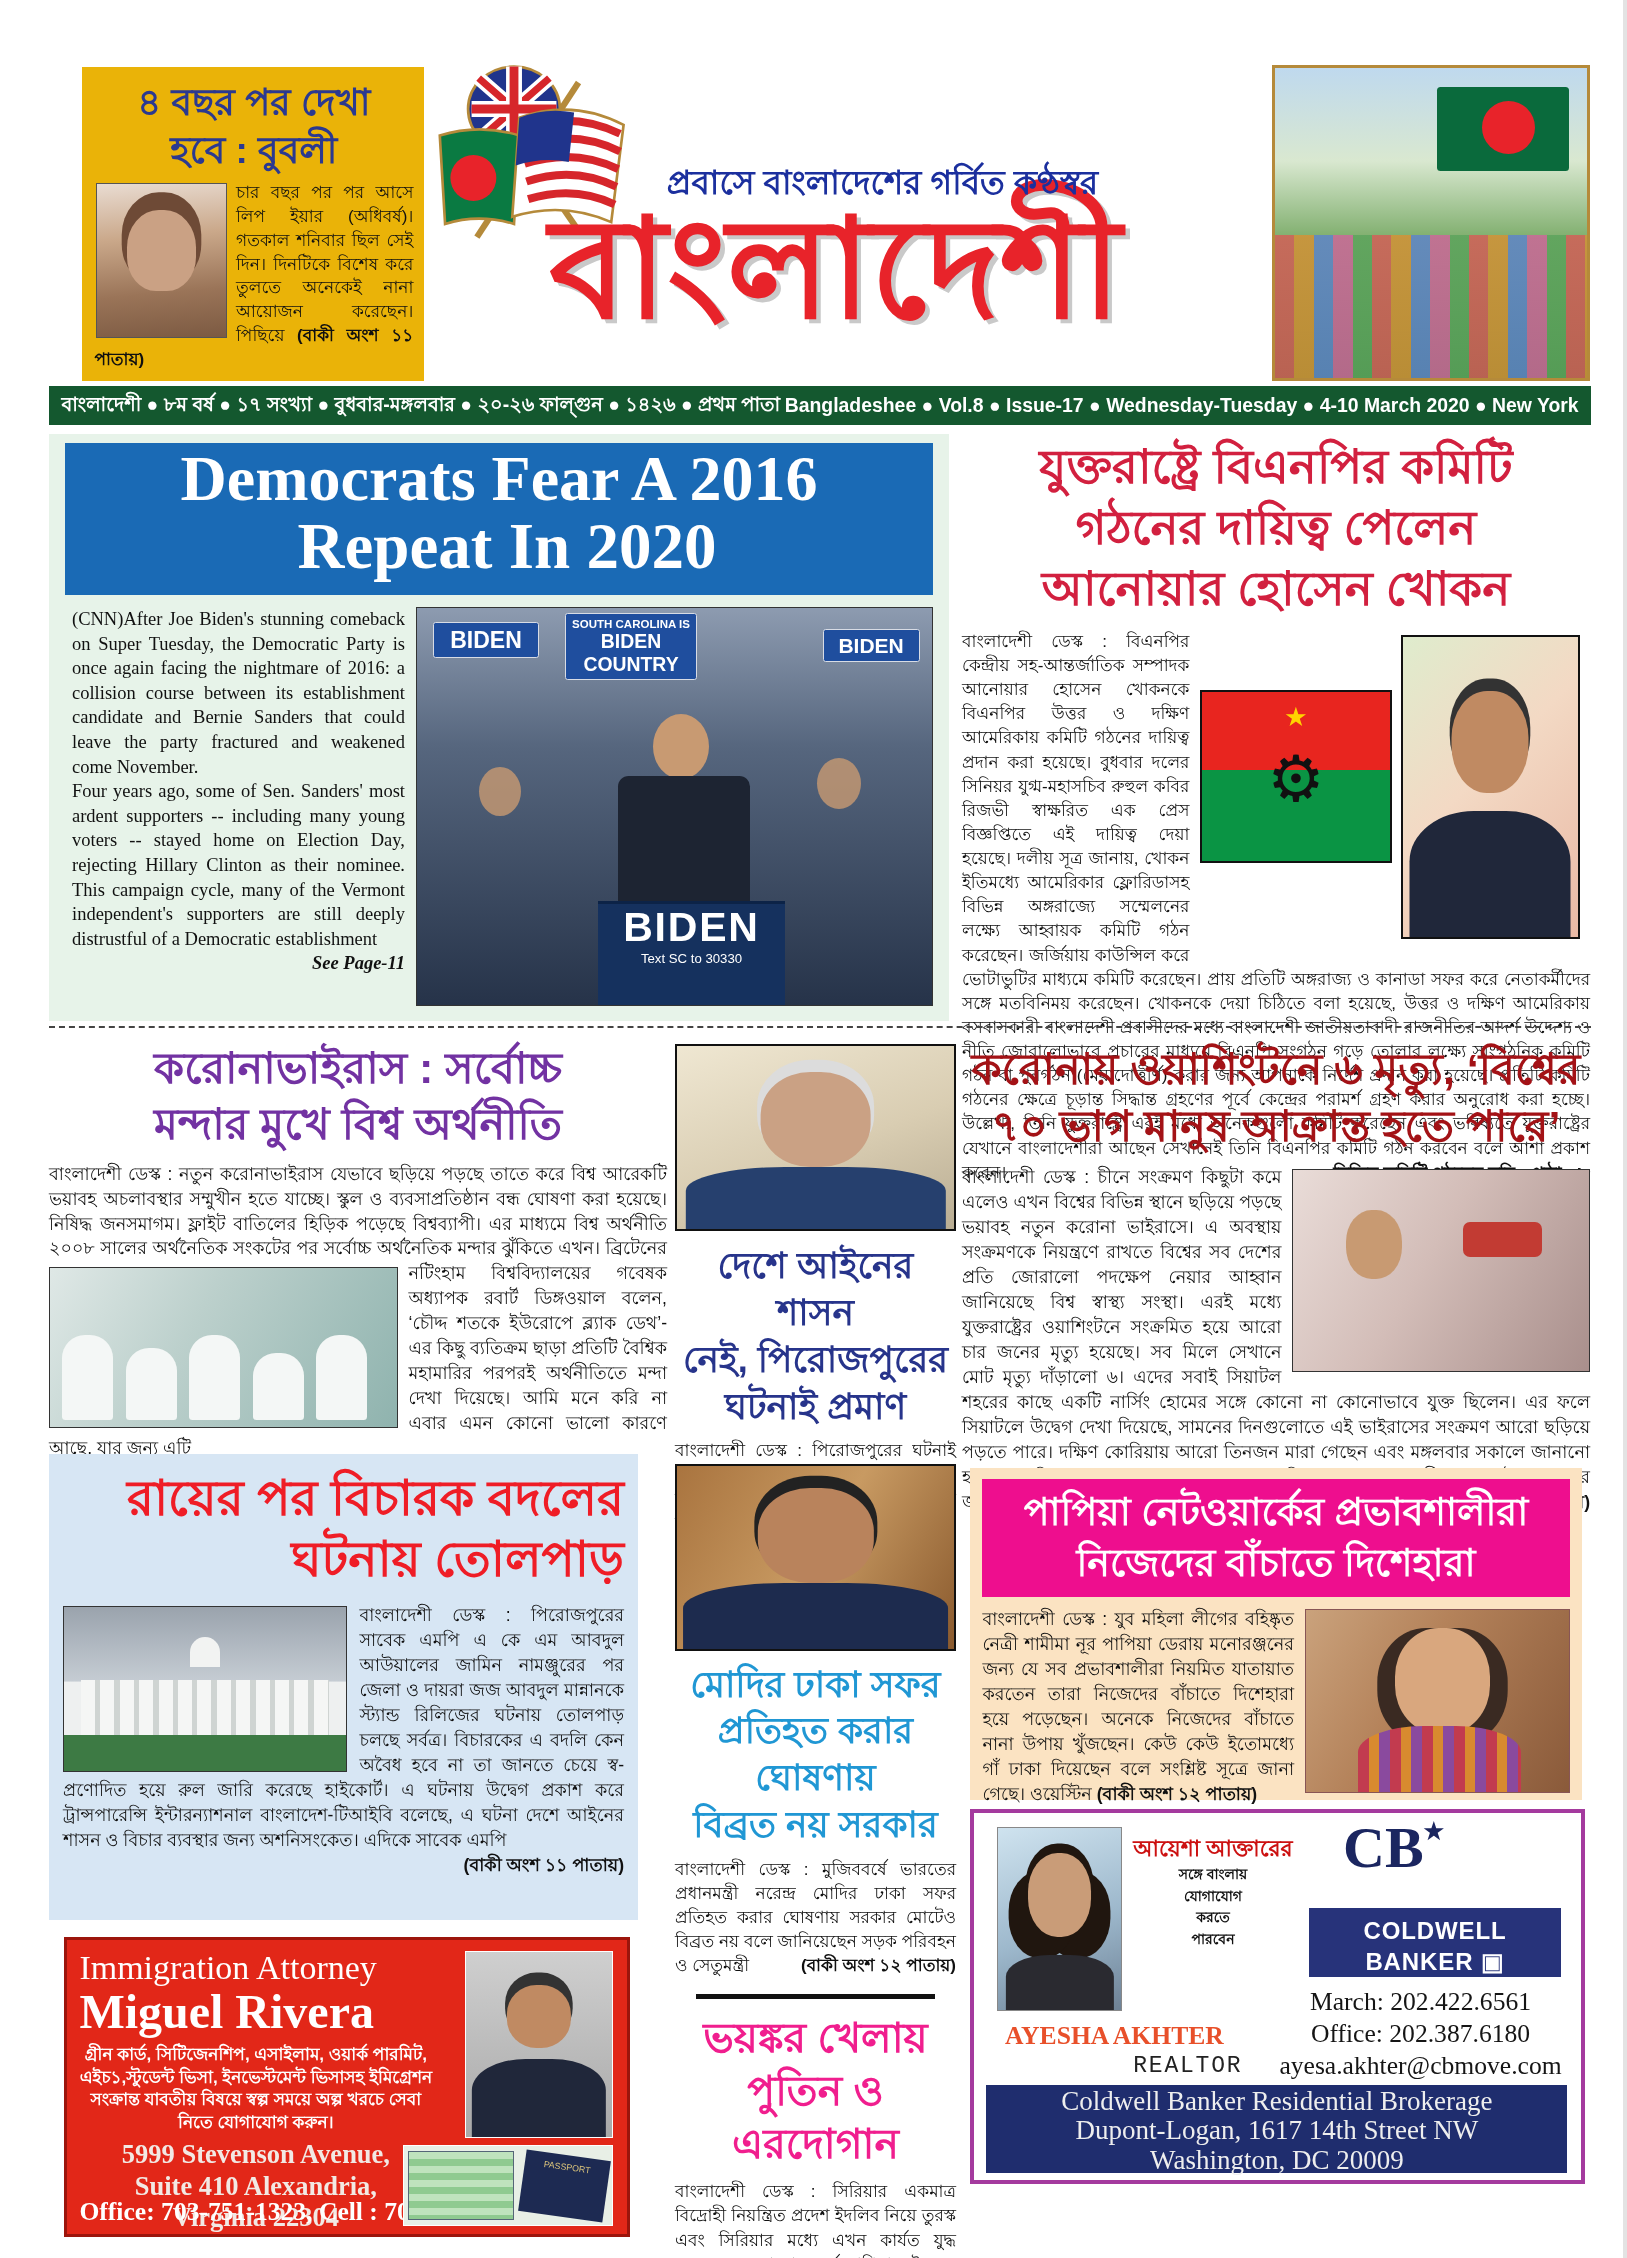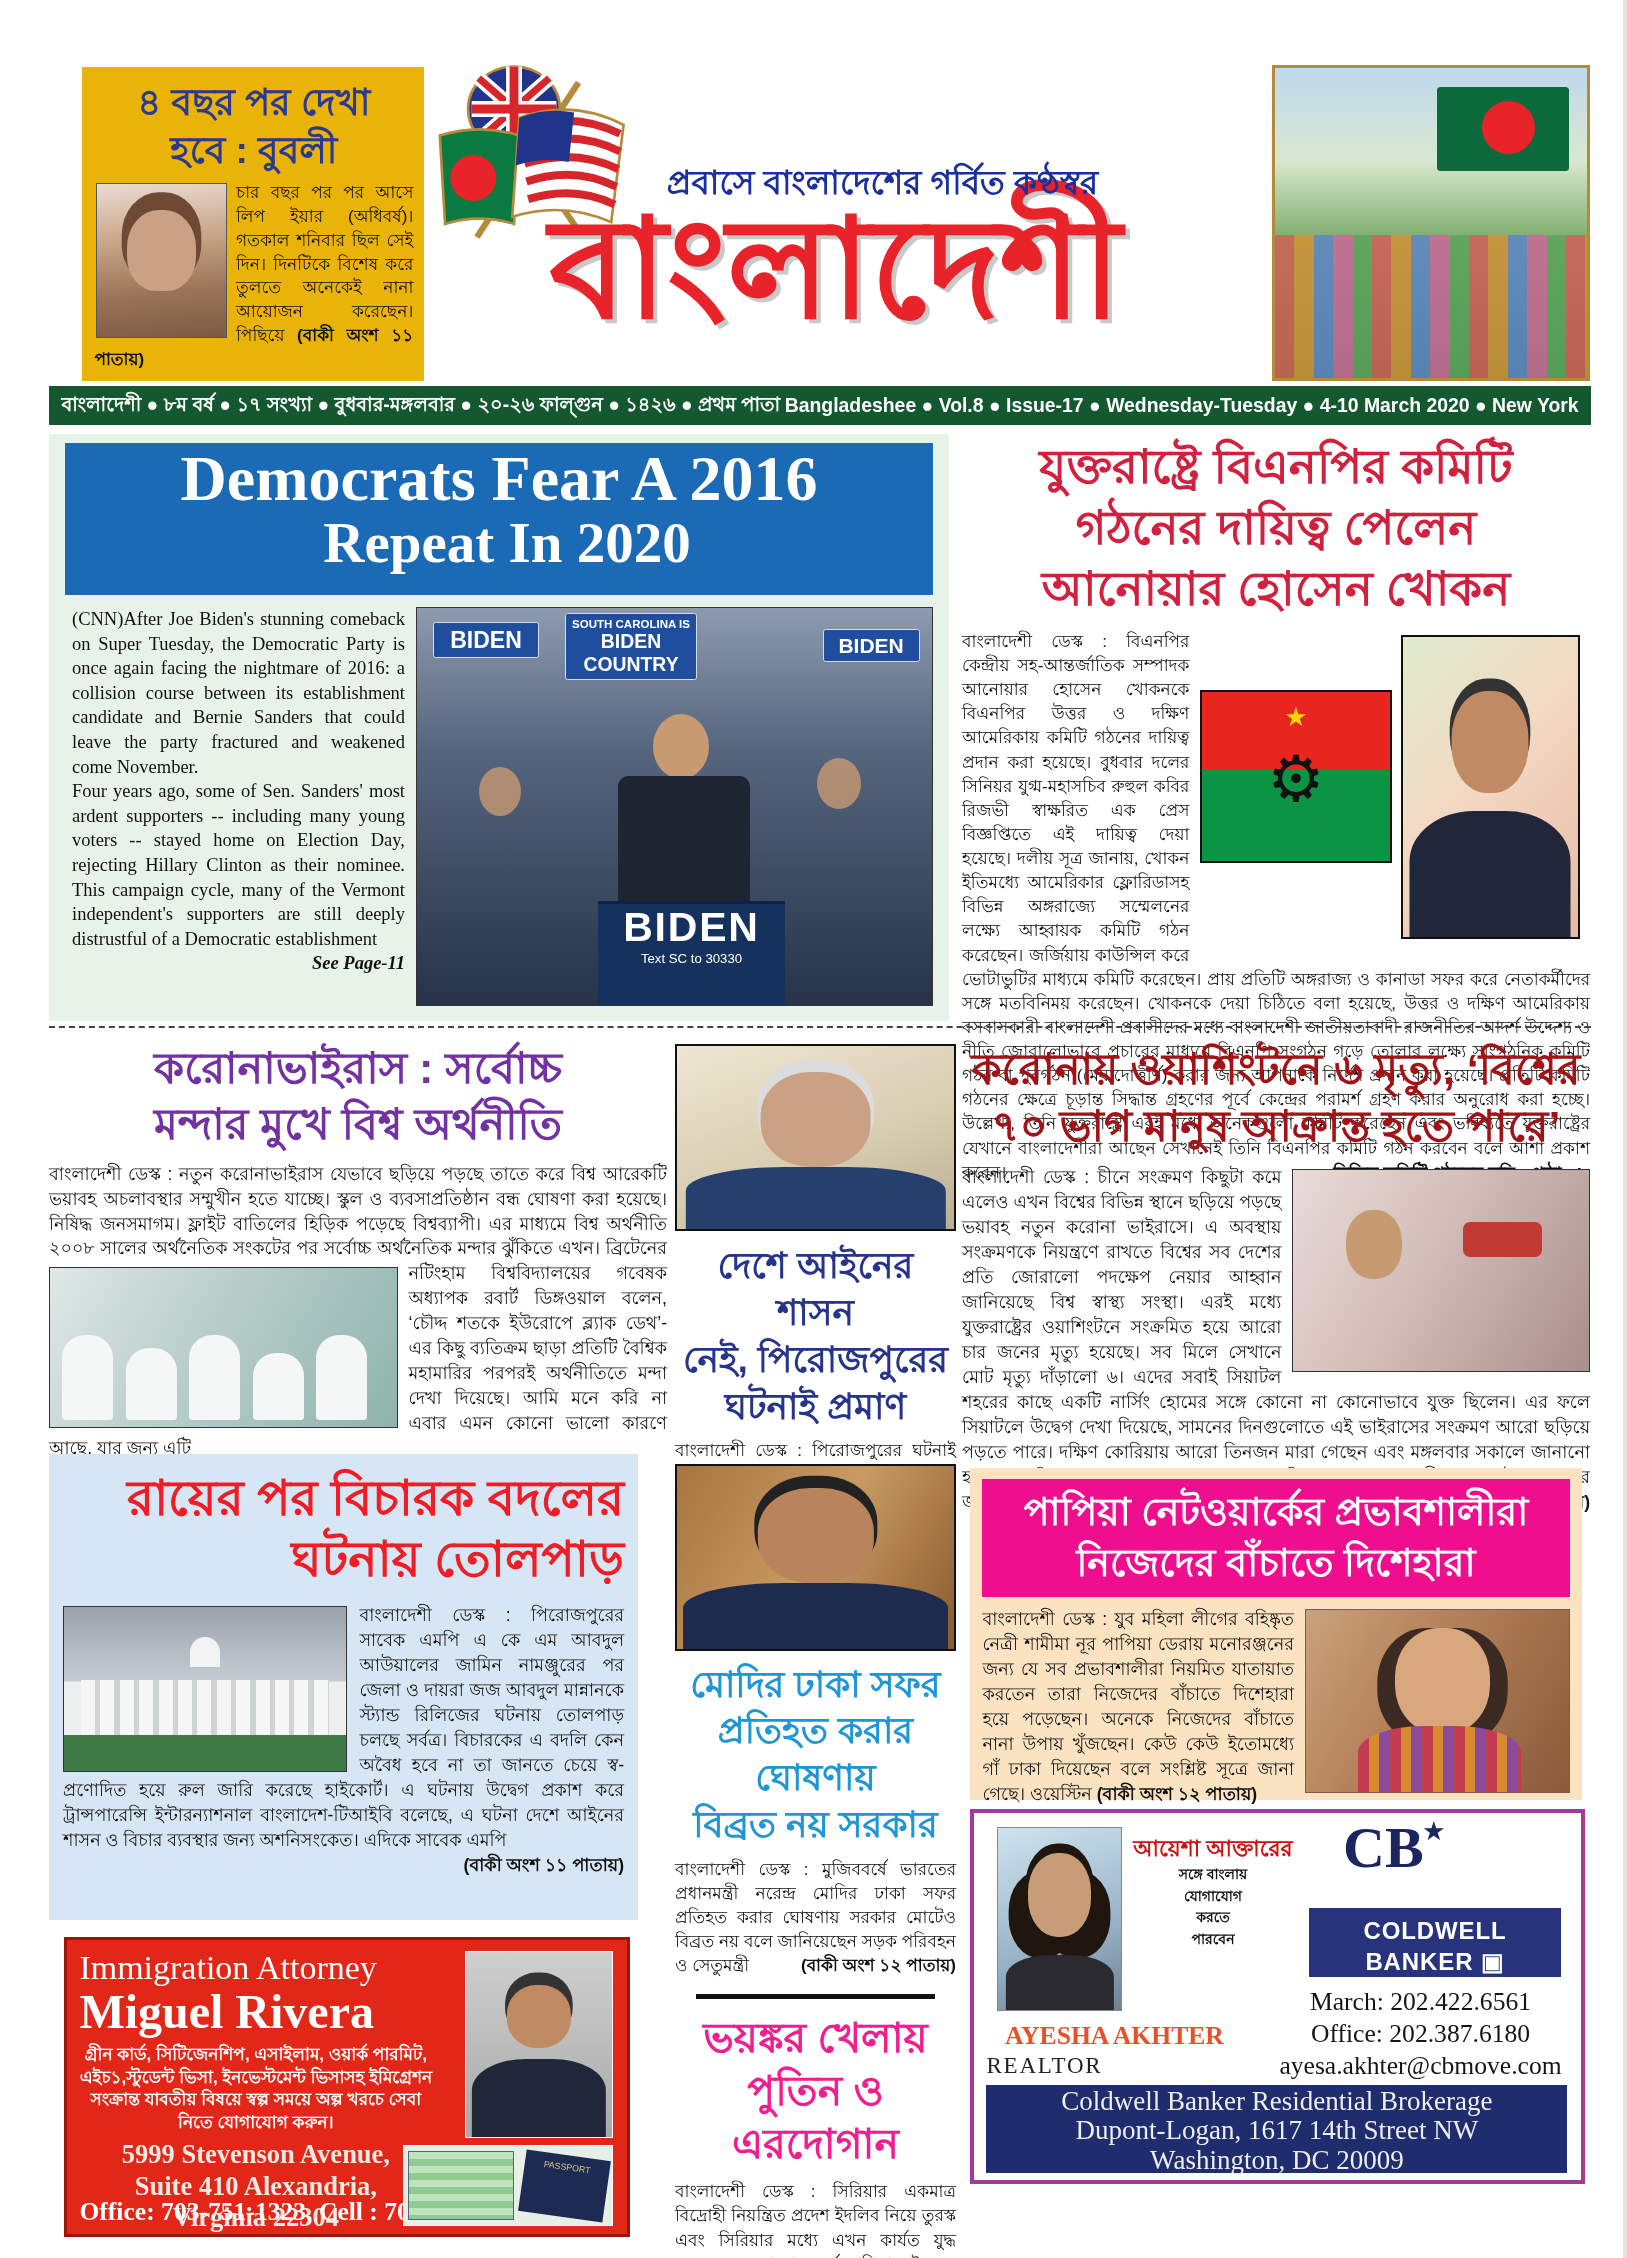--- a/index.html
+++ b/index.html
@@ -35,21 +35,21 @@
 
   
   #date-bar { left:49px; top:386px; width:1542px; height:39px; background:#14582f; color:#fff;
       display:flex; justify-content:space-between; align-items:center; padding:0 12.4px; font-size:19.4px; font-weight:bold; }
 
   
   #dem-box { left:49px; top:434px; width:900px; height:587px; background:#e7f3e9; }
   #dem-headline { position:absolute; left:16px; top:8.8px; width:868px; height:152px; background:#1a6ab5;
       color:#fff; text-align:center; font-family:"Liberation Serif",serif; font-weight:bold; }
   #dem-headline .l1 { font-size:64px; line-height:1.12; }
-  #dem-headline .l2 { font-size:57px; line-height:1.0;margin-left:16px; }
+  #dem-headline .l2 { font-size:65px; line-height:1.0;margin-left:16px; }
   #dem-body { position:absolute; left:23px; top:173px; width:333px; height:399px;
       font-family:"Liberation Serif",serif; font-size:18.5px; line-height:1.33; text-align:justify; overflow:hidden; }
   #dem-body .see { float:right; font-weight:bold; font-style:italic; }
   #biden-photo { position:absolute; left:367px; top:173px; width:517px; height:399px; border:1.8px solid #333;
       background:linear-gradient(180deg,#8d9bb0 0%,#56667e 35%,#263349 100%); overflow:hidden; }
   .sign { position:absolute; background:#1f4e9e; color:#fff; font-weight:bold; text-align:center;
       border:1.8px solid #d8dce5; border-radius:2.6px; padding:3.5px 5.3px; }
   #biden-photo .head { position:absolute; border-radius:50%; background:#c89a72; }
   #biden-photo .suit { position:absolute; background:#1d2432; border-radius:10.6px 10.6px 0 0; }
   #podium { position:absolute; left:181px; bottom:0; width:187px; height:104px; background:#15315e; border-top:3.5px solid #0c2347;
@@ -156,22 +156,22 @@
   #ayesha-bn-tag { position:absolute; left:155px; top:51px; width:168px; text-align:center; font-size:14px; font-weight:bold; line-height:1.55; }
   #cb-logo { position:absolute; left:369px; top:8.8px; width:106px; height:81px; color:#1b2660;
       font-family:"Liberation Serif",serif; font-size:58px; font-weight:bold; line-height:0.9; }
   #cb-logo .star { font-size:23px; vertical-align:top; }
   #cb-wordbox { position:absolute; left:335px; top:95px; width:252px; height:69px; background:#27337a; color:#fff;
       text-align:center; font-size:24px; font-weight:bold; line-height:1.3; padding-top:7px; letter-spacing:0.9px; }
   #ayesha-contact { position:absolute; left:291px; top:173px; width:311px; text-align:center;
       font-family:"Liberation Serif",serif; font-size:25.6px; line-height:1.25; color:#151515; }
   #ayesha-en-name { position:absolute; left:12.4px; top:208px; width:256px; text-align:center;
       font-family:"Liberation Serif",serif; font-size:25.6px; font-weight:bold; color:#e8502a; }
-  #ayesha-title { position:absolute; left:12.4px; top:240px; width:256px; text-align:left;
-      font-family:Liberation Serif, serif; font-size:23px; letter-spacing:1.8px; color:#222; }
+  #ayesha-title { position:absolute; left:12.4px; top:240px; width:256px; text-align:right;
+      font-family:Liberation Mono, monospace; font-size:23px; letter-spacing:1.8px; color:#222; }
   #ayesha-addr { position:absolute; left:12.4px; top:272px; width:581px; height:88px; background:#1f2d6e; color:#eee;
       text-align:center; font-family:"Liberation Serif",serif; font-size:27px; line-height:1.1; padding-top:1.8px; }
 </style>
 </head>
 <body>
 
 <div id="page">
 
   <div id="bubly-box" class="abs">
     <div class="hl pre">৪ বছর পর দেখা

